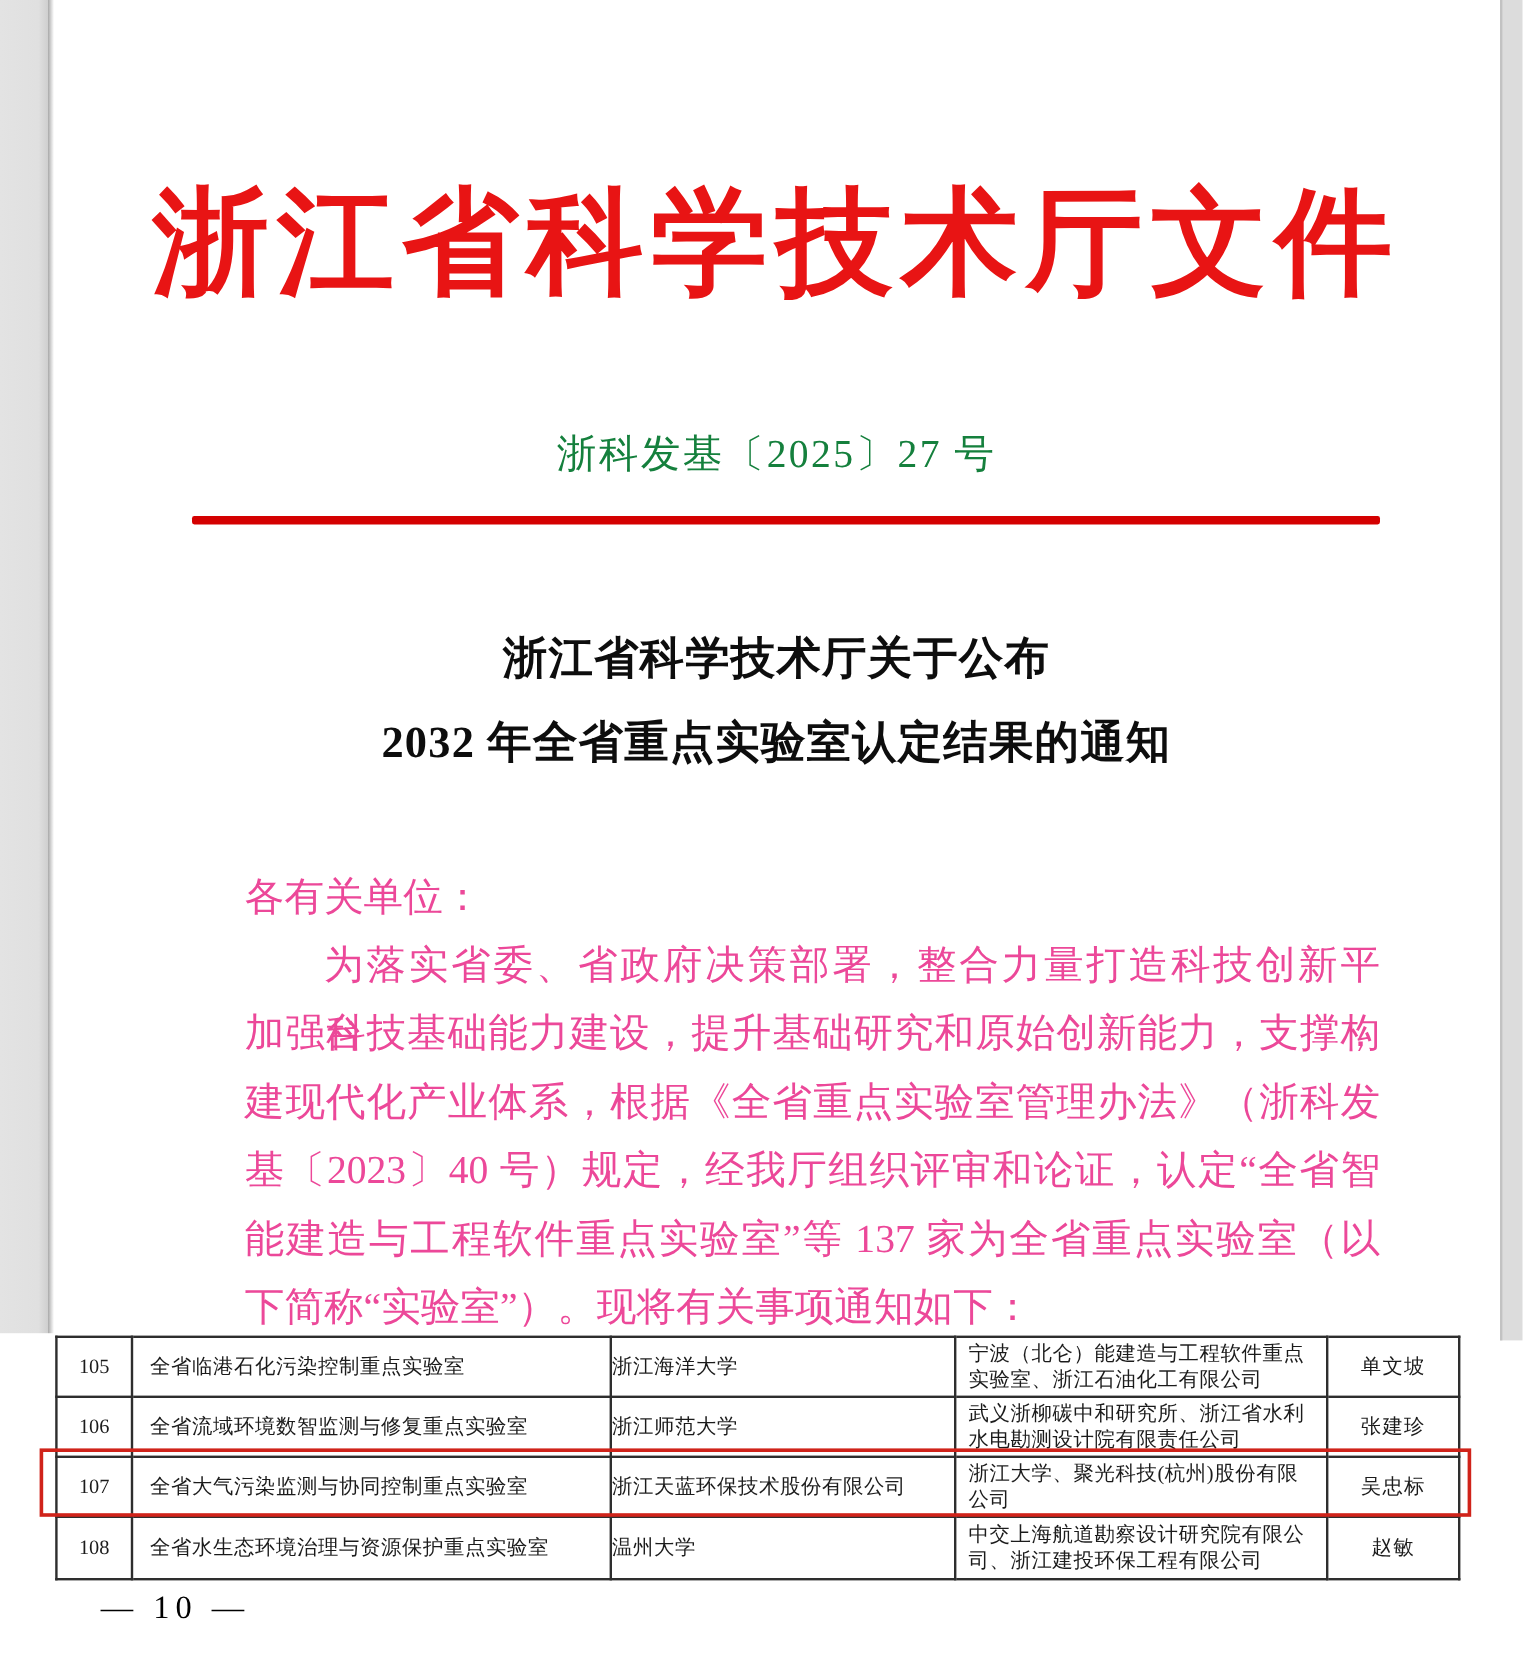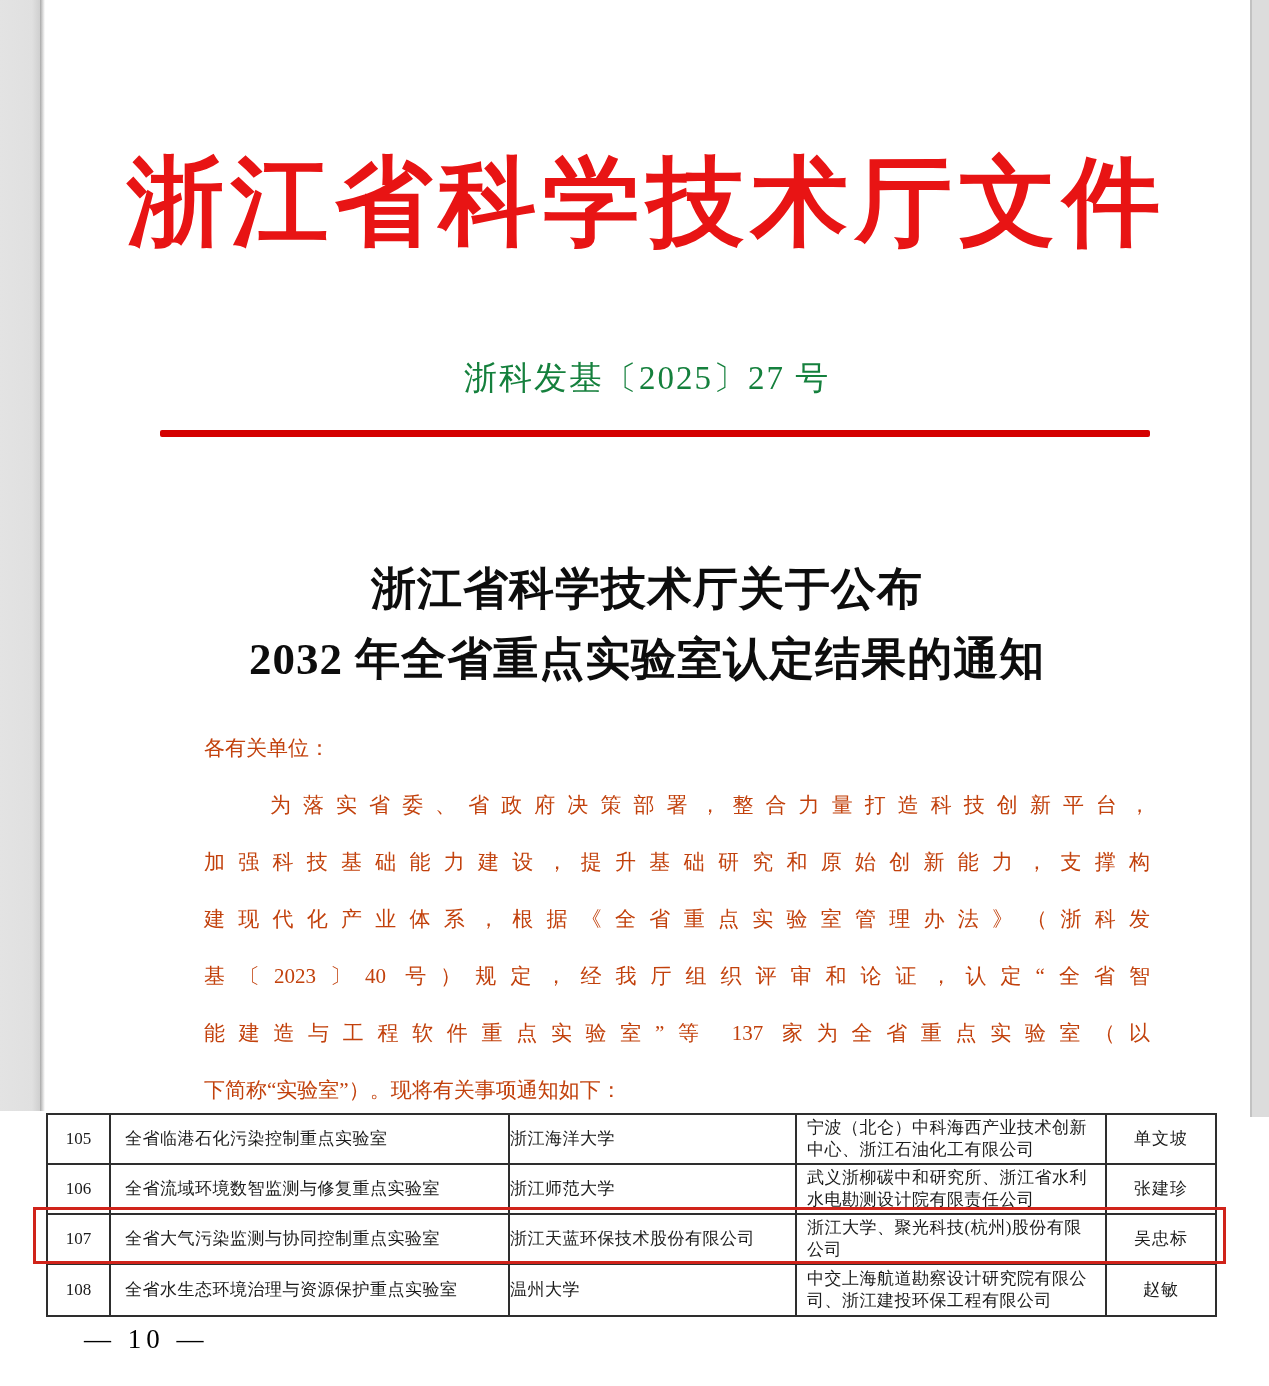--- a/index.html
+++ b/index.html
@@ -39,30 +39,29 @@
     text-align: center;
     font-size: 33px; letter-spacing: 2px; color: #15803d;
   }
   .red-rule {
     position: absolute; left: 160px; top: 430px; width: 990px; height: 7px;
     background: #d40000; border-radius: 2px;
   }
   .subtitle {
     position: absolute; left: 44px; width: 1206px;
     text-align: center;
-    font-size: 45px; font-weight: bold; color: #0d0d0d;
+    font-size: 37px; font-weight: bold; color: #0d0d0d;
     letter-spacing: 1px;
     white-space: nowrap;
-    margin-top: 35px;
   }
   .subtitle-1 { top: 524px; }
   .subtitle-2 { top: 594px; }
   .body-block {
     position: absolute; left: 204px; top: 720px; width: 946px;
-    font-size: 21px; color: #c2410c;
+    font-size: 33px; color: #ec4899;
   }
   .body-line {
     height: 57px; line-height: 57px;
     white-space: nowrap;
   }
   .body-line.justify {
     white-space: normal;
     text-align: justify;
     text-align-last: justify;
   }
@@ -128,21 +127,21 @@
     <div class="body-line justify">能建造与工程软件重点实验室”等 137 家为全省重点实验室（以</div>
     <div class="body-line">下简称“实验室”）。现将有关事项通知如下：</div>
   </div>
 
   <table class="results-table">
     <tbody>
       <tr class="row-105">
         <td class="col-no">105</td>
         <td class="col-lab">全省临港石化污染控制重点实验室</td>
         <td class="col-org">浙江海洋大学</td>
-        <td class="col-partners">宁波（北仑）中科海西产业技术创新中心、浙江石油化工有限公司</td>
+        <td class="col-partners">宁波（北仑）能建造与工程软件重点实验室、浙江石油化工有限公司</td>
         <td class="col-director">单文坡</td>
       </tr>
       <tr class="row-106">
         <td class="col-no">106</td>
         <td class="col-lab">全省流域环境数智监测与修复重点实验室</td>
         <td class="col-org">浙江师范大学</td>
         <td class="col-partners">武义浙柳碳中和研究所、浙江省水利水电勘测设计院有限责任公司</td>
         <td class="col-director">张建珍</td>
       </tr>
       <tr class="row-107">

